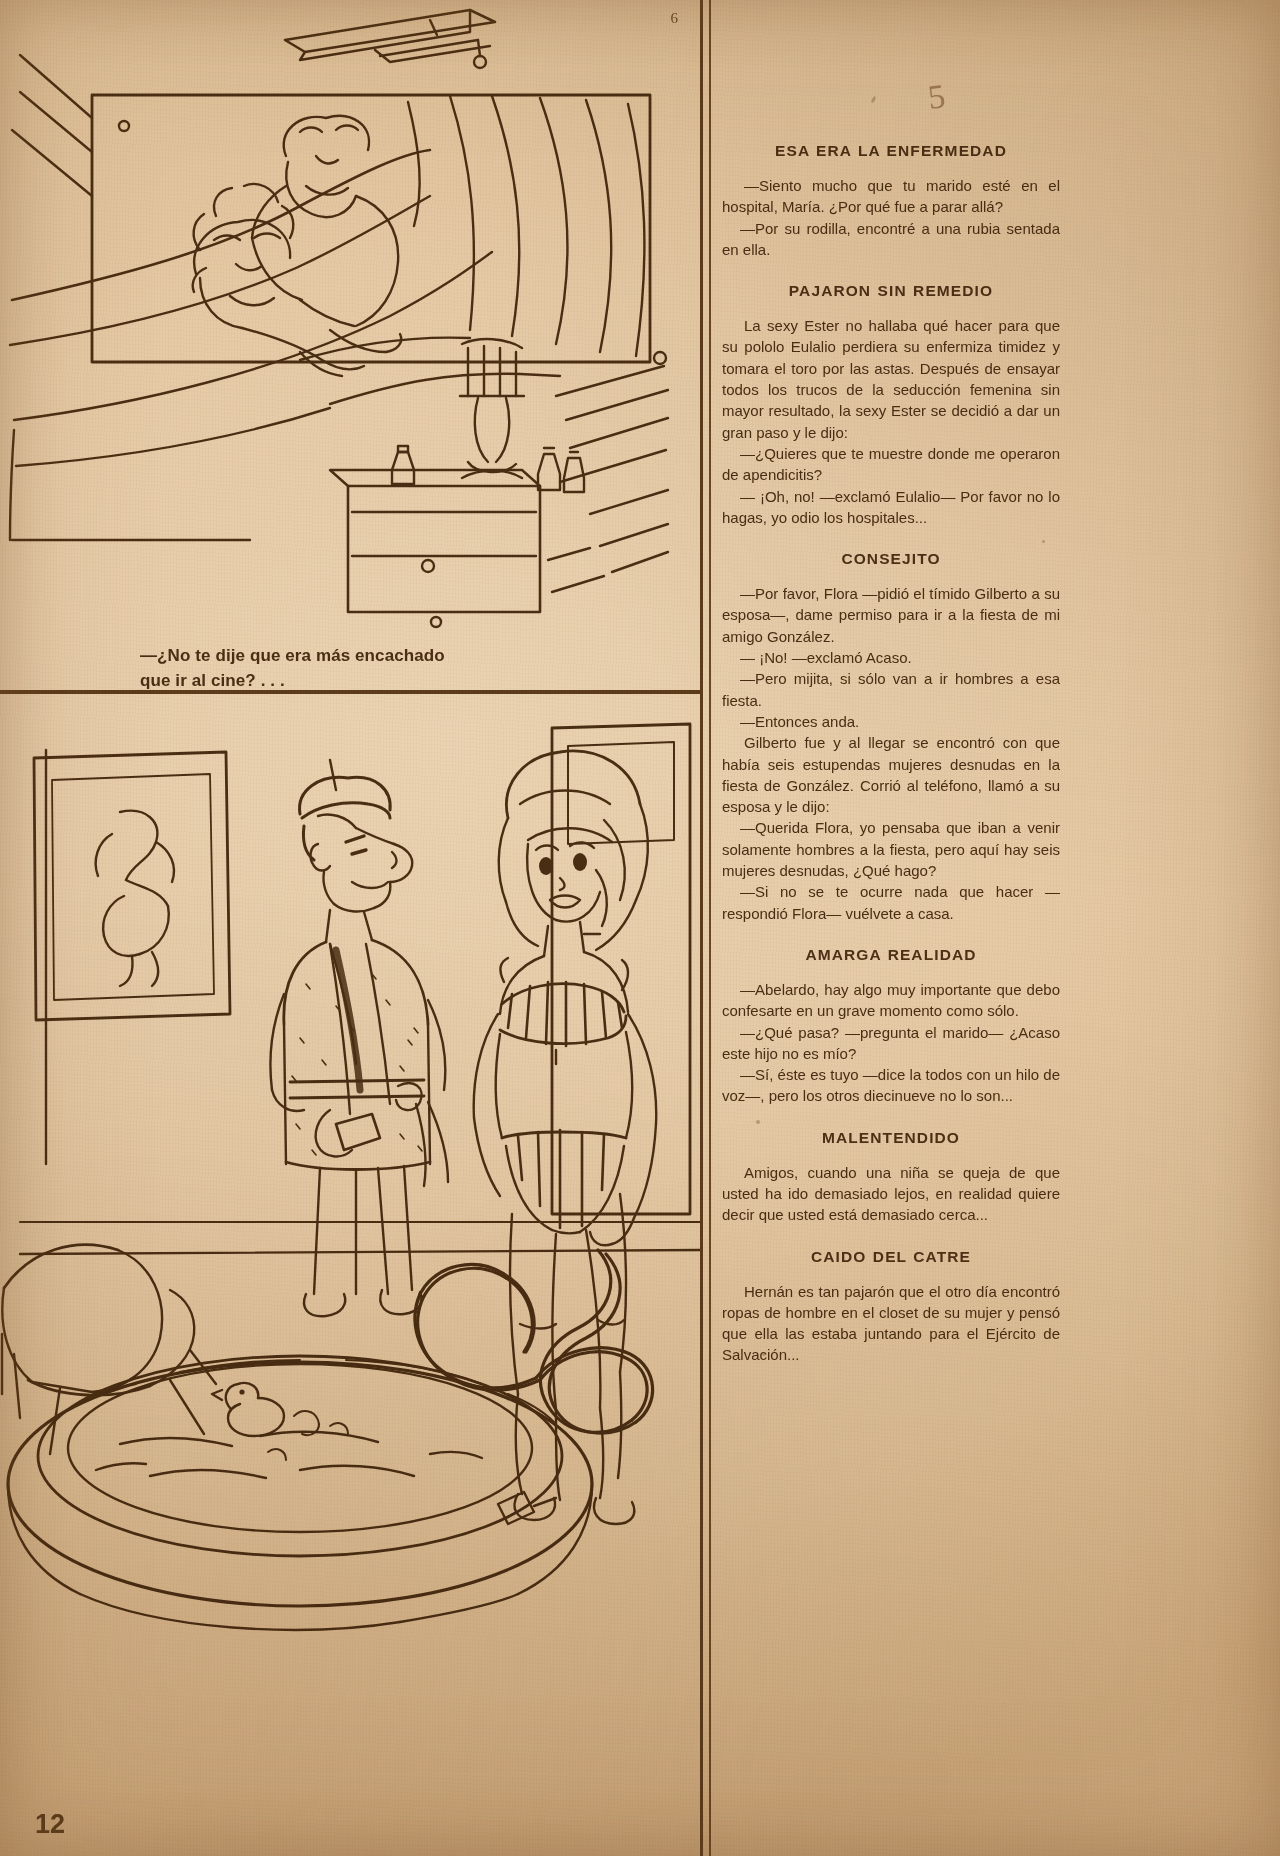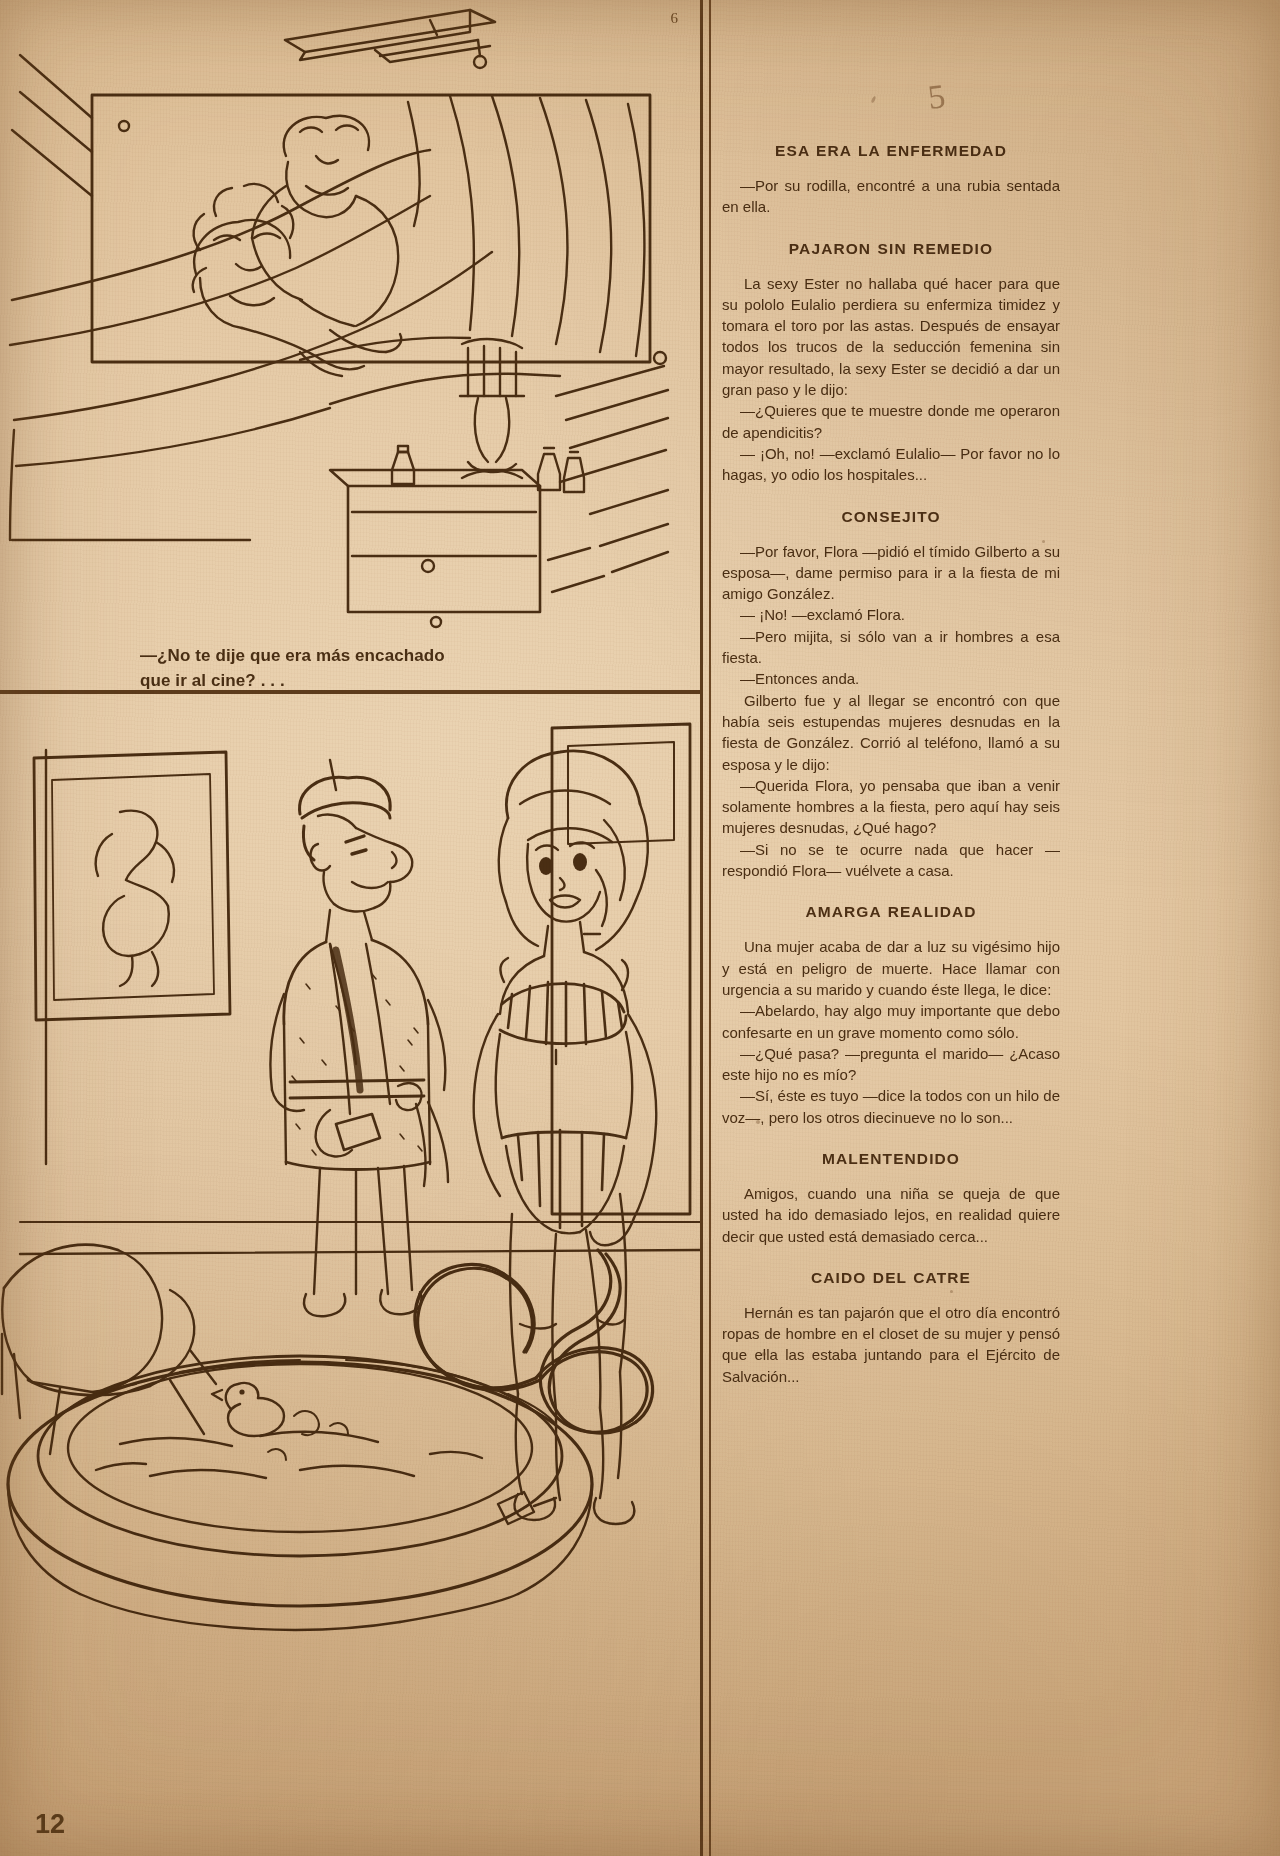--- a/index.html
+++ b/index.html
@@ -547,50 +547,50 @@
   <div class="v-rule" id="rule-a"></div>
   <div class="v-rule" id="rule-b"></div>
 
   <div id="text-col">
     <span id="hand-mark">5</span>
     <div id="jokes">
 
       <section class="joke">
         <span class="joke-title">ESA ERA LA ENFERMEDAD</span>
         <div class="joke-body">
+          <p>—Siento mucho que tu marido esté en el hospital, María. ¿Por qué fue a parar allá?</p>
           <p class="dash">—Por su rodilla, encontré a una rubia sentada en ella.</p>
         </div>
       </section>
 
       <section class="joke">
         <span class="joke-title">PAJARON SIN REMEDIO</span>
         <div class="joke-body">
           <p>La sexy Ester no hallaba qué hacer para que su pololo Eulalio perdiera su enfermiza timidez y tomara el toro por las astas. Después de ensayar todos los trucos de la seducción femenina sin mayor resultado, la sexy Ester se decidió a dar un gran paso y le dijo:</p>
           <p class="dash">—¿Quieres que te muestre donde me operaron de apendicitis?</p>
           <p class="dash">— ¡Oh, no! —exclamó Eulalio— Por favor no lo hagas, yo odio los hospitales...</p>
         </div>
       </section>
 
       <section class="joke">
         <span class="joke-title">CONSEJITO</span>
         <div class="joke-body">
           <p class="dash">—Por favor, Flora —pidió el tímido Gilberto a su esposa—, dame permiso para ir a la fiesta de mi amigo González.</p>
-          <p class="dash">— ¡No! —exclamó Flora.</p>
+          <p class="dash">— ¡No! —exclamó Acaso.</p>
           <p class="dash">—Pero mijita, si sólo van a ir hombres a esa fiesta.</p>
           <p class="dash">—Entonces anda.</p>
           <p>Gilberto fue y al llegar se encontró con que había seis estupendas mujeres desnudas en la fiesta de González. Corrió al teléfono, llamó a su esposa y le dijo:</p>
           <p class="dash">—Querida Flora, yo pensaba que iban a venir solamente hombres a la fiesta, pero aquí hay seis mujeres desnudas, ¿Qué hago?</p>
           <p class="dash">—Si no se te ocurre nada que hacer —respondió Flora— vuélvete a casa.</p>
         </div>
       </section>
 
       <section class="joke">
         <span class="joke-title">AMARGA REALIDAD</span>
         <div class="joke-body">
-          <p>Una mujer acaba de dar a luz su vigésimo hijo y está en peligro de muerte. Hace llamar con urgencia a su marido y cuando éste llega, le dice:</p>
           <p class="dash">—Abelardo, hay algo muy importante que debo confesarte en un grave momento como sólo.</p>
           <p class="dash">—¿Qué pasa? —pregunta el marido— ¿Acaso este hijo no es mío?</p>
           <p class="dash">—Sí, éste es tuyo —dice la todos con un hilo de voz—, pero los otros diecinueve no lo son...</p>
         </div>
       </section>
 
       <section class="joke">
         <span class="joke-title">MALENTENDIDO</span>
         <div class="joke-body">
           <p>Amigos, cuando una niña se queja de que usted ha ido demasiado lejos, en realidad quiere decir que usted está demasiado cerca...</p>

